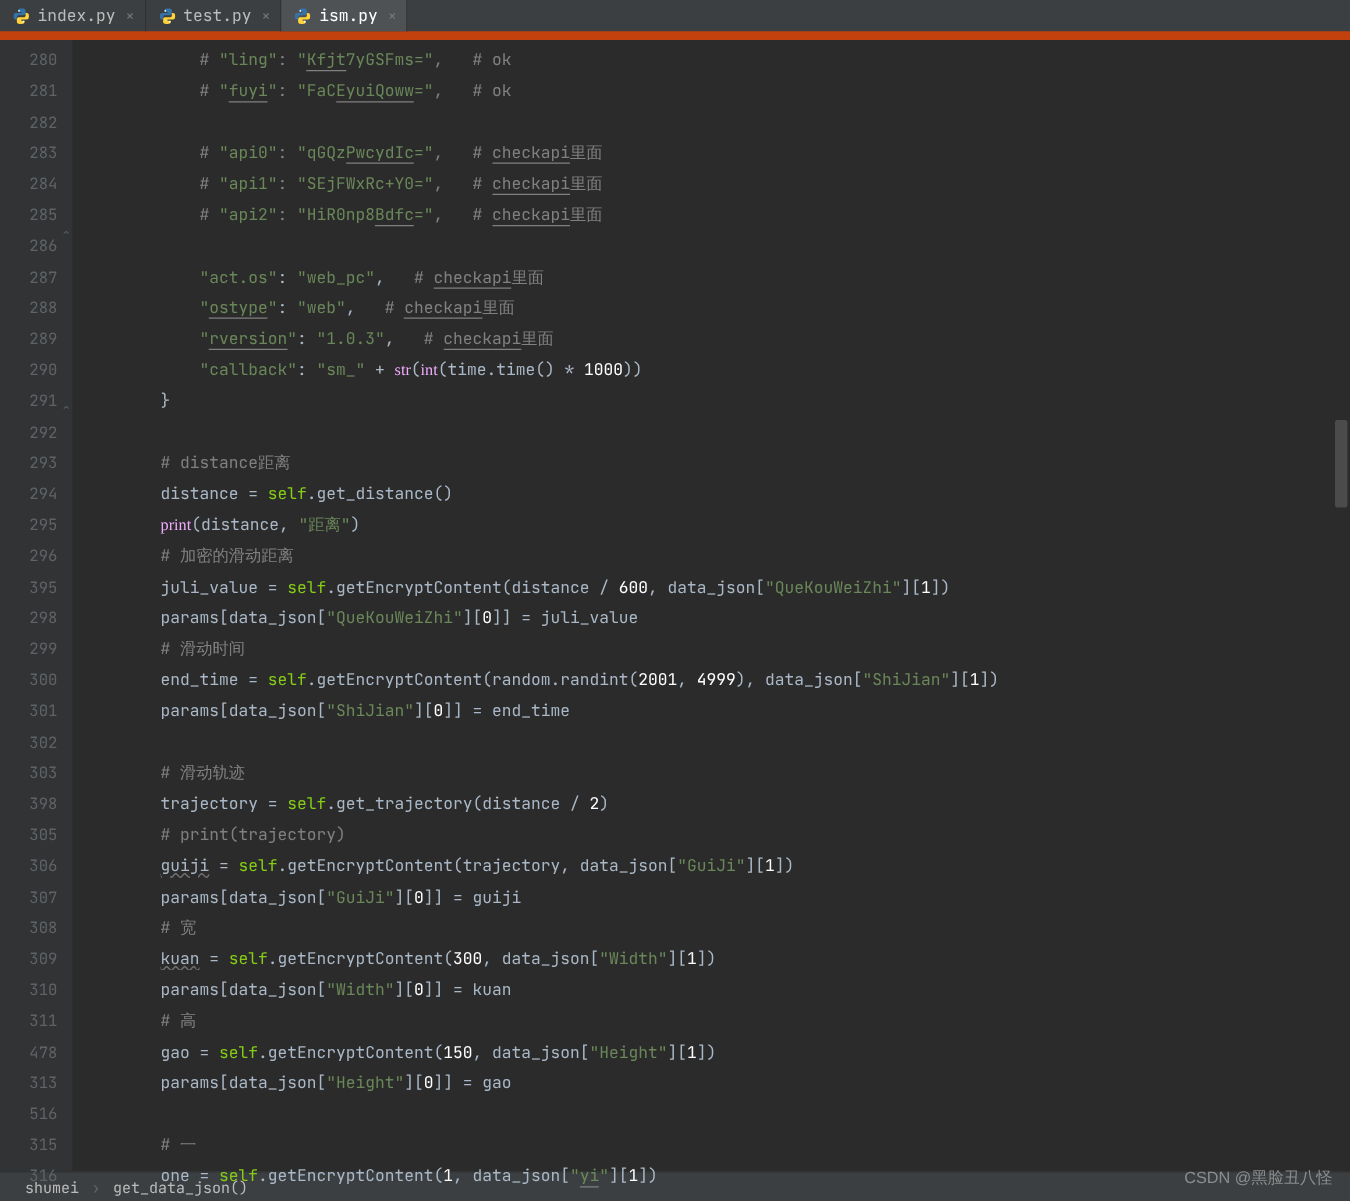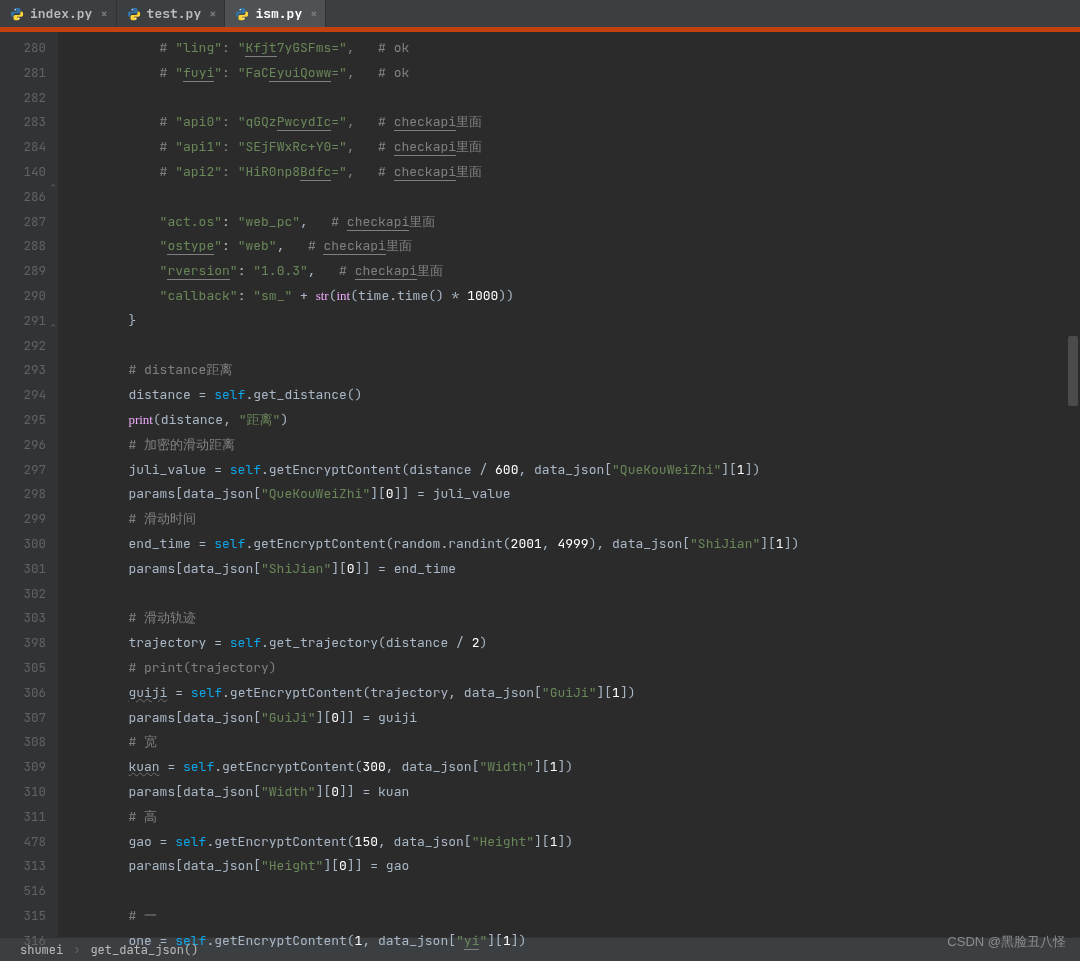--- a/index.html
+++ b/index.html
@@ -10,22 +10,21 @@
     color:#a9b7c6;
     width:1080px; height:961px;
     overflow:hidden;
     position:relative;
   }
   
   .tab-bar {
     display:flex;
     background:#3c3f41;
     height:32px;
-    border-bottom:5px solid #c2410c;
-    font-weight:bold;
+    border-bottom:7px solid #c2410c;
   }
   .tab {
     display:flex;
     align-items:center;
     padding:0 8px 0 10px;
     border-right:1px solid #323232;
     color:#bbbbbb;
     gap:6px;
     cursor:pointer;
   }
@@ -67,21 +66,21 @@
   .code {
     padding:4px 0 4px 8px;
     white-space:pre;
     line-height:24.8px;
     font-size:13px;
   }
   .code .row { height:24.8px; }
   
   .c-cm { color:#808080; }          
   .c-st { color:#6a8759; }          
-  .c-sl { color:#0ea5e9; }          
+  .c-sl { color:#84cc16; }          
   .c-nm { color:#ffffff; }          
   .c-bn { color:#f0abfc;font-family:Liberation Serif, serif; }
   .u { text-decoration:underline wavy #707070; text-decoration-thickness:1px; }
   .uu { border-bottom:1px solid #808080; }
   
   .crumbs {
     height:24px;
     background:#3c3f41;
     border-top:1px solid #323232;
     display:flex;
@@ -160,33 +159,33 @@
   <div class="gutter" id="gutter">
     <div class="fold-col" id="fold-col">
         <div class="fold-mark" style="top: 148px;">⌃</div>
         <div class="fold-mark" style="top: 288px;">⌃</div>
       </div>
   <div class="ln">280</div>
       <div class="ln">281</div>
       <div class="ln">282</div>
       <div class="ln">283</div>
       <div class="ln">284</div>
-      <div class="ln">140</div>
+      <div class="ln">285</div>
       <div class="ln">286</div>
       <div class="ln">287</div>
       <div class="ln">288</div>
       <div class="ln">289</div>
       <div class="ln">290</div>
       <div class="ln">291</div>
       <div class="ln">292</div>
       <div class="ln">293</div>
       <div class="ln">294</div>
       <div class="ln">295</div>
       <div class="ln">296</div>
-      <div class="ln">297</div>
+      <div class="ln">395</div>
       <div class="ln">298</div>
       <div class="ln">299</div>
       <div class="ln">300</div>
       <div class="ln">301</div>
       <div class="ln">302</div>
       <div class="ln">303</div>
       <div class="ln">398</div>
       <div class="ln">305</div>
       <div class="ln">306</div>
       <div class="ln">307</div>

